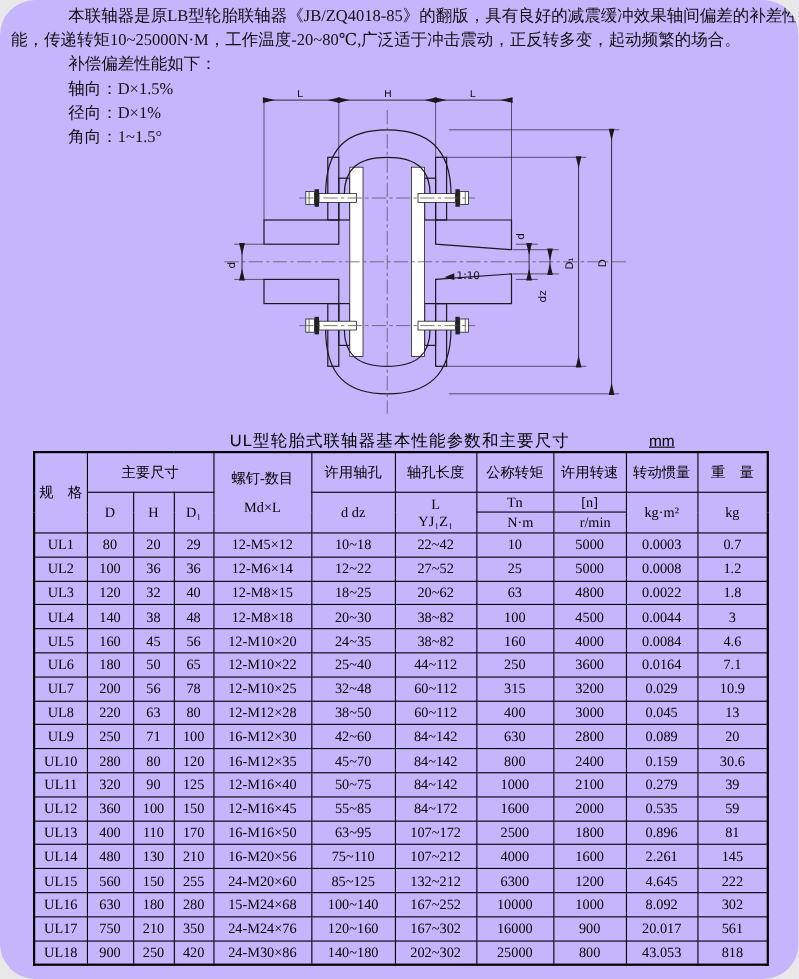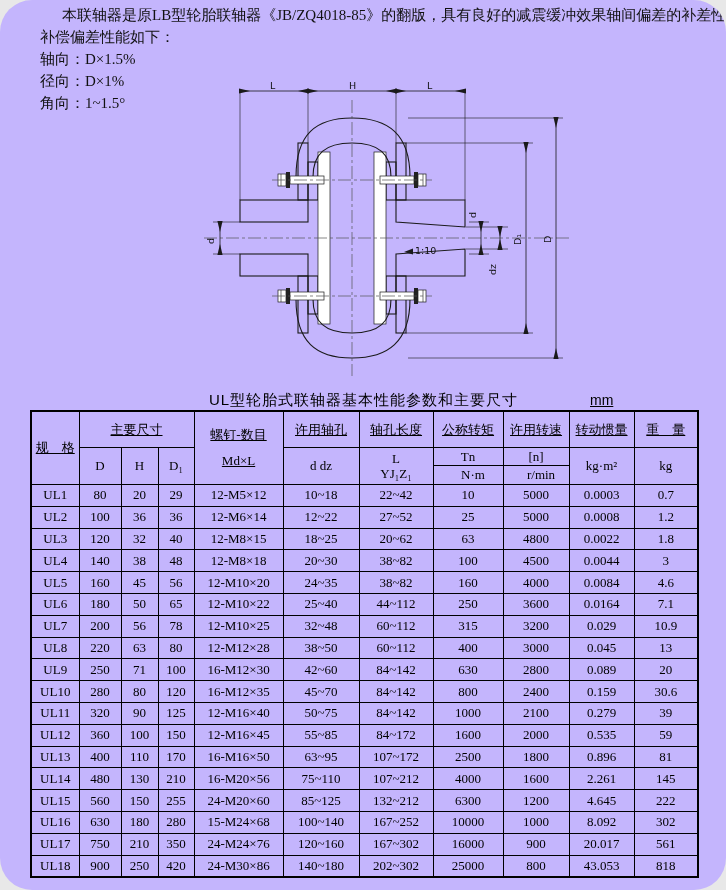--- a/index.html
+++ b/index.html
@@ -1,51 +1,52 @@
 <!DOCTYPE html>
 <html><head>
 <meta charset="utf-8">
 <style>
   html,body{margin:0;padding:0;background:#e8e8e8;}
   .page{position:relative;width:726px;height:890px;background:#c4b5fd;overflow:hidden;
         font-family:"Liberation Serif","DejaVu Serif",serif;color:#111;border-radius:32px;}
   .intro{position:absolute;left:10px;top:4px;width:710px;font-size:15px;line-height:22px;}
   .intro .ln{white-space:nowrap;}
   .intro .indent{text-indent:52px;}
-  .intro .sub{margin-left:30px;}
+  .intro .sub{margin-left:52px;}
   .drawing{position:absolute;left:198px;top:82px;}
   .dtxt{font-family:"DejaVu Sans","Liberation Sans",sans-serif;font-size:9.5px;fill:#111;}
   .dim{stroke:#1a1a1a;stroke-width:0.8;marker-start:url(#arr);marker-end:url(#arr);}
   .ext{stroke:#1a1a1a;stroke-width:0.6;}
   .out{stroke:#1a1a1a;stroke-width:1.1;fill:none;}
   .thin{stroke:#1a1a1a;stroke-width:0.7;fill:#fff;}
   .cl{stroke:#555;stroke-width:0.7;stroke-dasharray:13 3 3 3;fill:none;}
   .tbl-head{position:absolute;left:30px;top:391px;width:667px;text-align:center;
             font-family:"Liberation Sans","DejaVu Sans",sans-serif;font-size:15px;
             letter-spacing:1px;color:#000;}
   .tbl-head .unit{position:absolute;left:560px;top:1px;letter-spacing:0;font-size:14px;text-decoration:underline;}
   table.params{position:absolute;left:30px;top:410px;width:667px;border-collapse:collapse;
                table-layout:fixed;border:2px solid #000;font-size:13px;color:#000;
                font-family:"Liberation Serif","DejaVu Serif",serif;}
   table.params th,table.params td{border:1px solid #000;text-align:center;vertical-align:middle;
                padding:0;font-weight:normal;overflow:hidden;white-space:nowrap;}
-  thead tr.h1 th{height:35px;text-decoration:underline;}
+  thead tr.h1 th{height:35px;}
   thead tr.h2 th{height:17px;}
   thead tr.h3 th{height:18px;padding-left:10px;}
   tbody tr{height:21.8px;}
   .two-line{line-height:15px;}
   .screw-cell{line-height:26px;}
 </style>
 </head>
 <body>
 
 <div class="page">
 
   <div class="intro">
     <div class="ln indent">本联轴器是原LB型轮胎联轴器《JB/ZQ4018-85》的翻版，具有良好的减震缓冲效果轴间偏差的补差性</div>
+    <div class="ln">能，传递转矩10~25000N·M，工作温度-20~80℃,广泛适于冲击震动，正反转多变，起动频繁的场合。</div>
     <div class="ln sub">补偿偏差性能如下：</div>
     <div class="ln sub">轴向：D×1.5%</div>
     <div class="ln sub">径向：D×1%</div>
     <div class="ln sub">角向：1~1.5°</div>
   </div>
 
   <svg class="drawing" width="390" height="300" viewBox="0 0 390 300">
     <defs>
       <pattern id="hs" patternUnits="userSpaceOnUse" width="6" height="6">
         <path d="M0,6 L6,0" stroke="#4a4a4a" stroke-width="0.6"></path>

